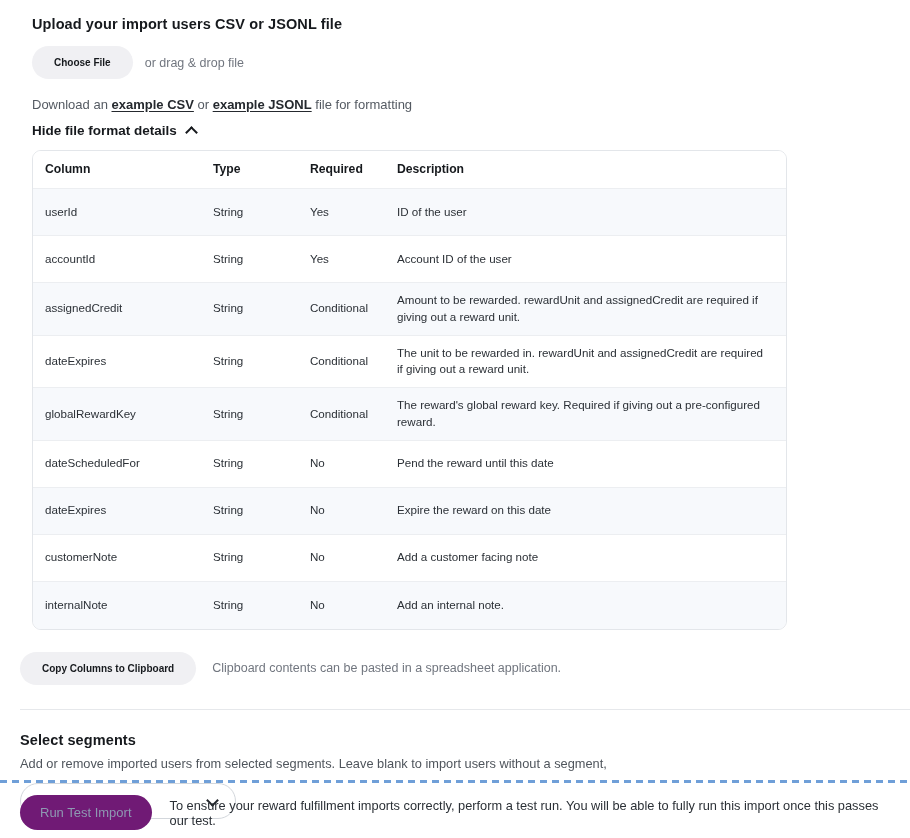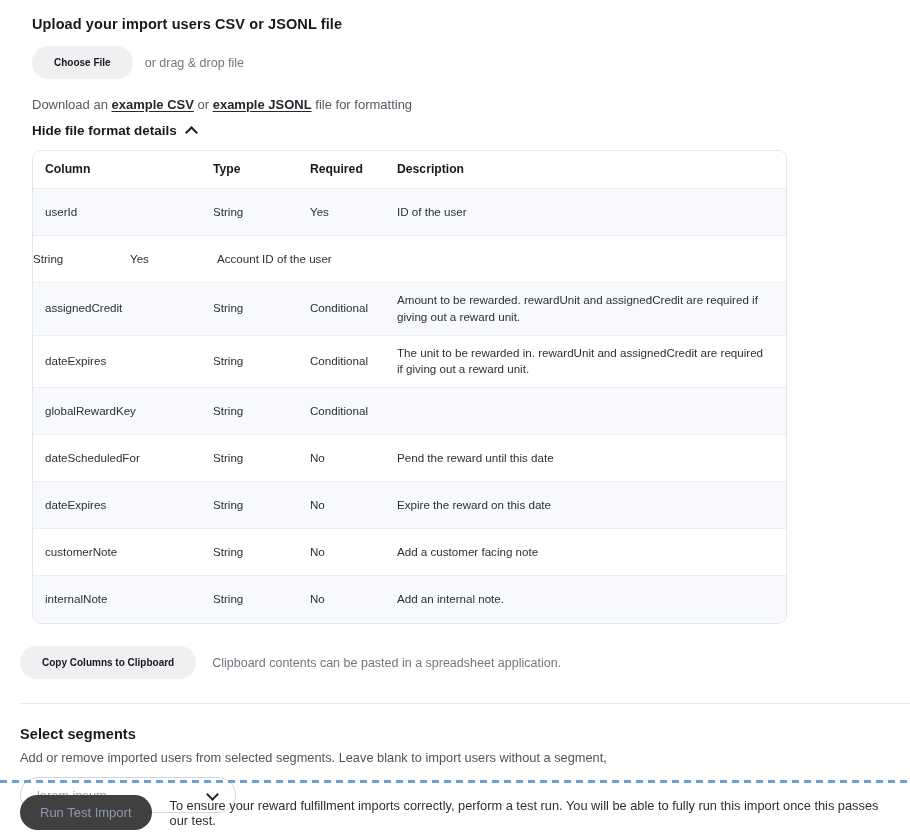--- a/index.html
+++ b/index.html
@@ -203,21 +203,21 @@
     background-image: repeating-linear-gradient(
       to right, #6f9fd8 0 7px, #ffffff 7px 12px);
   }
   .footer-body {
     display: flex;
     align-items: center;
     gap: 18px;
     padding: 12px 20px 0 20px;
   }
   .btn-disabled {
-    background: #404040;
+    background: #701a75;
     border: none;
     border-radius: 999px;
     padding: 10px 20px;
     font-family: "Liberation Sans", sans-serif;
     font-size: 13px;
     color: #8e99b2;
     cursor: default;
     white-space: nowrap;
   }
   .footer-note {
@@ -256,40 +256,42 @@
         <div class="th c-desc">Description</div>
       </div>
 
       <div class="tr body alt">
         <div class="td c-col">userId</div>
         <div class="td c-type">String</div>
         <div class="td c-req">Yes</div>
         <div class="td c-desc">ID of the user</div>
       </div>
       <div class="tr body">
+        <div class="td c-col">accountId</div>
         <div class="td c-type">String</div>
         <div class="td c-req">Yes</div>
         <div class="td c-desc">Account ID of the user</div>
       </div>
       <div class="tr body alt">
         <div class="td c-col">assignedCredit</div>
         <div class="td c-type">String</div>
         <div class="td c-req">Conditional</div>
         <div class="td c-desc">Amount to be rewarded. rewardUnit and assignedCredit are required if giving out a reward unit.</div>
       </div>
       <div class="tr body">
         <div class="td c-col">dateExpires</div>
         <div class="td c-type">String</div>
         <div class="td c-req">Conditional</div>
         <div class="td c-desc">The unit to be rewarded in. rewardUnit and assignedCredit are required if giving out a reward unit.</div>
       </div>
       <div class="tr body alt">
         <div class="td c-col">globalRewardKey</div>
         <div class="td c-type">String</div>
         <div class="td c-req">Conditional</div>
+        <div class="td c-desc">The reward's global reward key. Required if giving out a pre-configured reward.</div>
       </div>
       <div class="tr body">
         <div class="td c-col">dateScheduledFor</div>
         <div class="td c-type">String</div>
         <div class="td c-req">No</div>
         <div class="td c-desc">Pend the reward until this date</div>
       </div>
       <div class="tr body alt">
         <div class="td c-col">dateExpires</div>
         <div class="td c-type">String</div>

